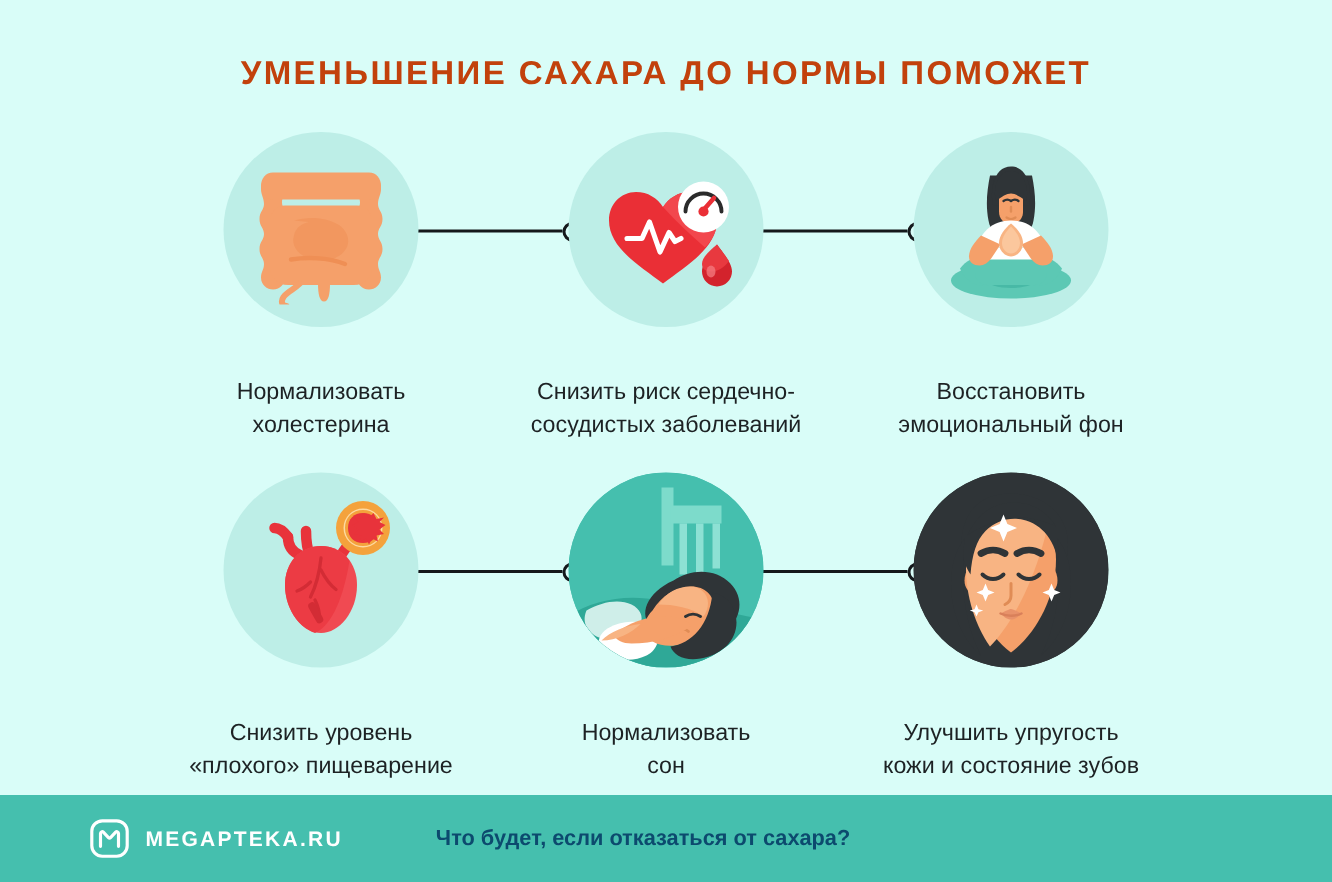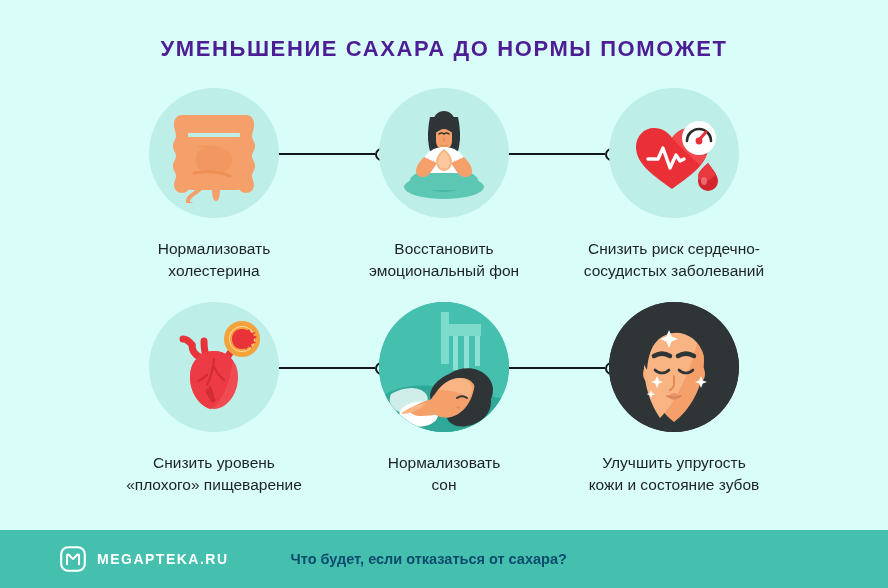--- a/index.html
+++ b/index.html
@@ -24,21 +24,21 @@
   
   .title {
     position: absolute;
     top: 36px;
     left: 0;
     width: 888px;
     text-align: center;
     font-size: 22px;
     font-weight: bold;
     letter-spacing: 1.6px;
-    color: #4c1d95;
+    color: #c2410c;
     white-space: nowrap;
   }
 
   
   .grid {
     position: absolute;
     top: 88px;
     left: 0;
     width: 888px;
   }
@@ -64,21 +64,21 @@
     display: flex;
     align-items: center;
     justify-content: center;
     overflow: hidden;
   }
   .icon-wrap.dark-teal { background: #45bfae; }
   .icon-wrap.dark { background: #2f3437; }
   .icon-wrap svg { display: block; }
 
   .caption {
-    margin-top: 20px;
+    margin-top: 33px;
     text-align: center;
     font-size: 15.5px;
     line-height: 1.42;
     color: #1d2224;
     max-width: 225px;
   }
 
   
   .connector {
     position: absolute;
@@ -168,20 +168,41 @@
               <path d="M30 44c10-3 22-2 30 3 7 5 8 13 3 18-5 6-16 7-24 4-7-3-11-9-9-15 1-5 5-8 10-9z" opacity="0.55"></path>
               <path d="M28 70c12-2 26-1 36 3" stroke="#ef8f55" stroke-width="3" fill="none" stroke-linecap="round"></path>
             </g>
             <path d="M46 86c0 7 1 12 4 12s4-5 4-12z" fill="#f5a06a"></path>
             <path d="M34 86c-4 4-8 5-11 9-2 3-1 6 2 6" stroke="#f5a06a" stroke-width="4" fill="none" stroke-linecap="round"></path>
           </svg>
         </div>
         <div class="caption">
           <span>Нормализовать</span><br>
           <span>холестерина</span>
+        </div>
+      </div>
+
+      <div class="cell">
+        <div class="icon-wrap">
+          <svg width="104" height="96" viewBox="0 0 104 96" aria-hidden="true">
+            <path d="M50 84C34 72 14 60 14 42c0-11 8-19 18-19 8 0 14 4 18 10 4-6 10-10 18-10 10 0 18 8 18 19 0 18-20 30-36 42z" fill="#ea2f36"></path>
+            <path d="M50 33c4-6 10-10 18-10 10 0 18 8 18 19 0 7-3 13-8 18-9-8-19-17-28-27z" fill="#f2474d"></path>
+            <path d="M26 54h10l5-11 7 20 6-13 4 6 4-2" stroke="#ffffff" stroke-width="3.4" fill="none" stroke-linecap="round" stroke-linejoin="round"></path>
+            <circle cx="77" cy="33" r="17" fill="#ffffff"></circle>
+            <path d="M65 36a12 12 0 0 1 24 0" stroke="#2b2b2b" stroke-width="2.6" fill="none" stroke-linecap="round"></path>
+            <path d="M84 27l-7 8" stroke="#ea2f36" stroke-width="3" stroke-linecap="round"></path>
+            <circle cx="77" cy="36" r="3.4" fill="#ea2f36"></circle>
+            <path d="M86 58c6 8 10 13 10 18a10 10 0 0 1-20 0c0-5 4-10 10-18z" fill="#d3232c"></path>
+            <path d="M86 58c3 4 6 8 8 11-3 4-7 7-12 7-4 0-6-2-6-5 0-4 4-8 10-13z" fill="#e8393f"></path>
+            <ellipse cx="82" cy="76" rx="3" ry="4" fill="#f2777c" opacity="0.8"></ellipse>
+          </svg>
+        </div>
+        <div class="caption">
+          <span>Снизить риск сердечно-</span><br>
+          <span>сосудистых заболеваний</span>
         </div>
       </div>
 
       <div class="cell">
         <div class="icon-wrap">
           <svg width="104" height="104" viewBox="0 0 104 104" aria-hidden="true">
             <ellipse cx="52" cy="86" rx="40" ry="12" fill="#5cc8b4"></ellipse>
             <path d="M18 78c6-8 16-10 22-6l12 8-12 8c-8 4-18 0-22-10z" fill="#5cc8b4"></path>
             <path d="M86 78c-6-8-16-10-22-6l-12 8 12 8c8 4 18 0 22-10z" fill="#5cc8b4"></path>
             <path d="M30 84c8-6 14-8 22-8s14 2 22 8c-6 5-14 7-22 7s-16-2-22-7z" fill="#48b9a6"></path>
@@ -197,41 +218,20 @@
             <path d="M30 64h44v8H30z" fill="#ffffff"></path>
             <path d="M32 56c-4 4-8 9-8 14 0 4 3 6 7 6 3 0 6-2 8-5l6-9z" fill="#f5a06a"></path>
             <path d="M72 56c4 4 8 9 8 14 0 4-3 6-7 6-3 0-6-2-8-5l-6-9z" fill="#f5a06a"></path>
             <path d="M52 48c4 3 8 8 8 13 0 5-4 9-8 9s-8-4-8-9c0-5 4-10 8-13z" fill="#f8b483"></path>
             <path d="M52 50c3 3 6 7 6 11 0 4-3 7-6 7s-6-3-6-7c0-4 3-8 6-11z" fill="#fbc79d"></path>
           </svg>
         </div>
         <div class="caption">
           <span>Восстановить</span><br>
           <span>эмоциональный фон</span>
-        </div>
-      </div>
-
-      <div class="cell">
-        <div class="icon-wrap">
-          <svg width="104" height="96" viewBox="0 0 104 96" aria-hidden="true">
-            <path d="M50 84C34 72 14 60 14 42c0-11 8-19 18-19 8 0 14 4 18 10 4-6 10-10 18-10 10 0 18 8 18 19 0 18-20 30-36 42z" fill="#ea2f36"></path>
-            <path d="M50 33c4-6 10-10 18-10 10 0 18 8 18 19 0 7-3 13-8 18-9-8-19-17-28-27z" fill="#f2474d"></path>
-            <path d="M26 54h10l5-11 7 20 6-13 4 6 4-2" stroke="#ffffff" stroke-width="3.4" fill="none" stroke-linecap="round" stroke-linejoin="round"></path>
-            <circle cx="77" cy="33" r="17" fill="#ffffff"></circle>
-            <path d="M65 36a12 12 0 0 1 24 0" stroke="#2b2b2b" stroke-width="2.6" fill="none" stroke-linecap="round"></path>
-            <path d="M84 27l-7 8" stroke="#ea2f36" stroke-width="3" stroke-linecap="round"></path>
-            <circle cx="77" cy="36" r="3.4" fill="#ea2f36"></circle>
-            <path d="M86 58c6 8 10 13 10 18a10 10 0 0 1-20 0c0-5 4-10 10-18z" fill="#d3232c"></path>
-            <path d="M86 58c3 4 6 8 8 11-3 4-7 7-12 7-4 0-6-2-6-5 0-4 4-8 10-13z" fill="#e8393f"></path>
-            <ellipse cx="82" cy="76" rx="3" ry="4" fill="#f2777c" opacity="0.8"></ellipse>
-          </svg>
-        </div>
-        <div class="caption">
-          <span>Снизить риск сердечно-</span><br>
-          <span>сосудистых заболеваний</span>
         </div>
       </div>
     </div>
 
     <div class="row row-2">
 
       <div class="connector" style="left:262px; top:58px; width:126px;">
         <div class="node"></div>
         <div class="bar"></div>
         <div class="node"></div>

